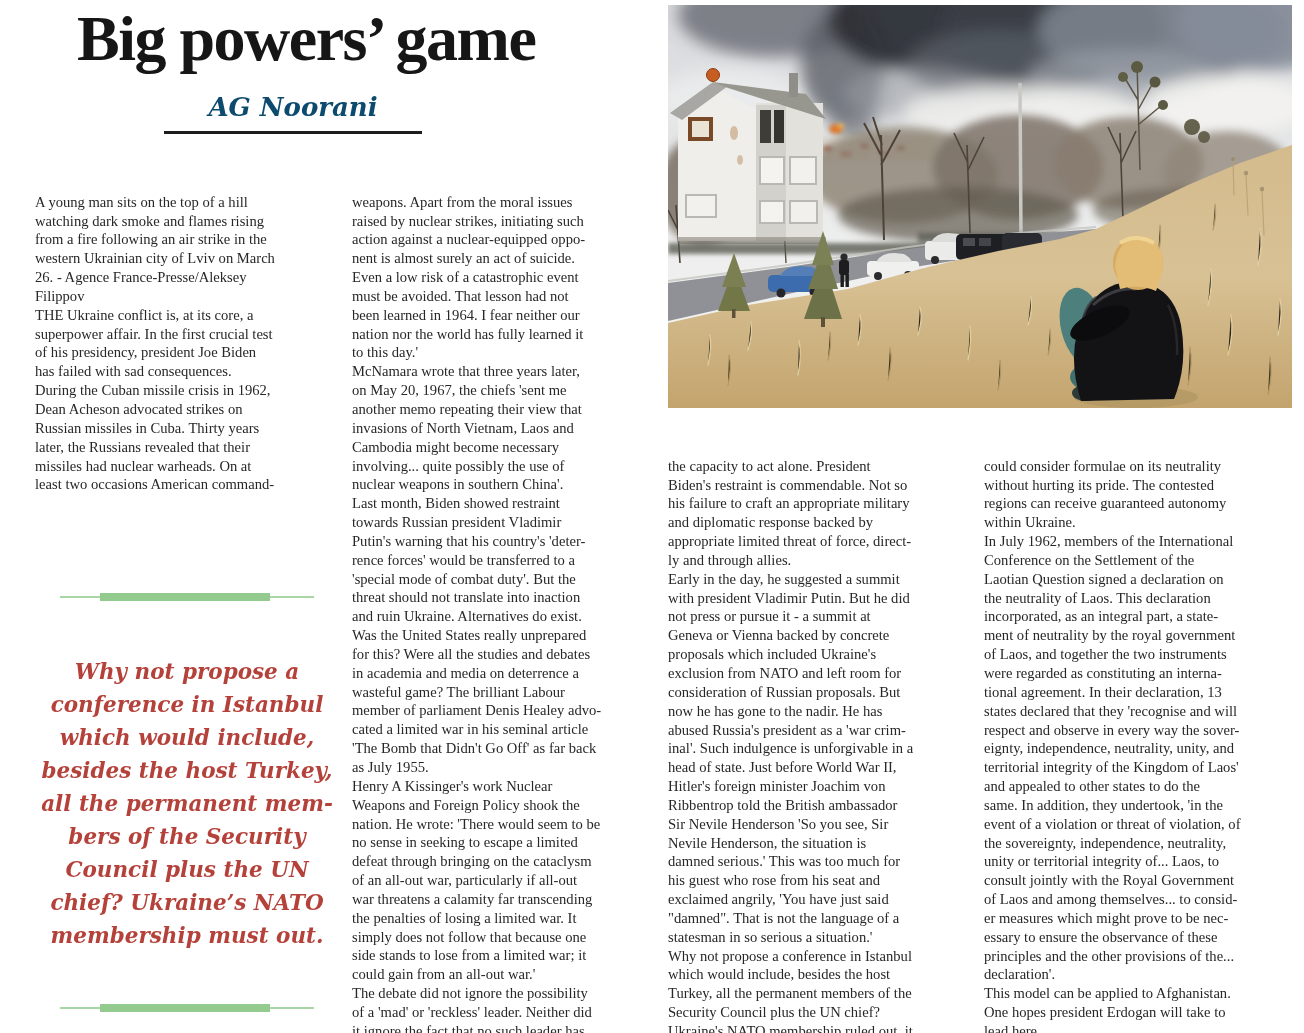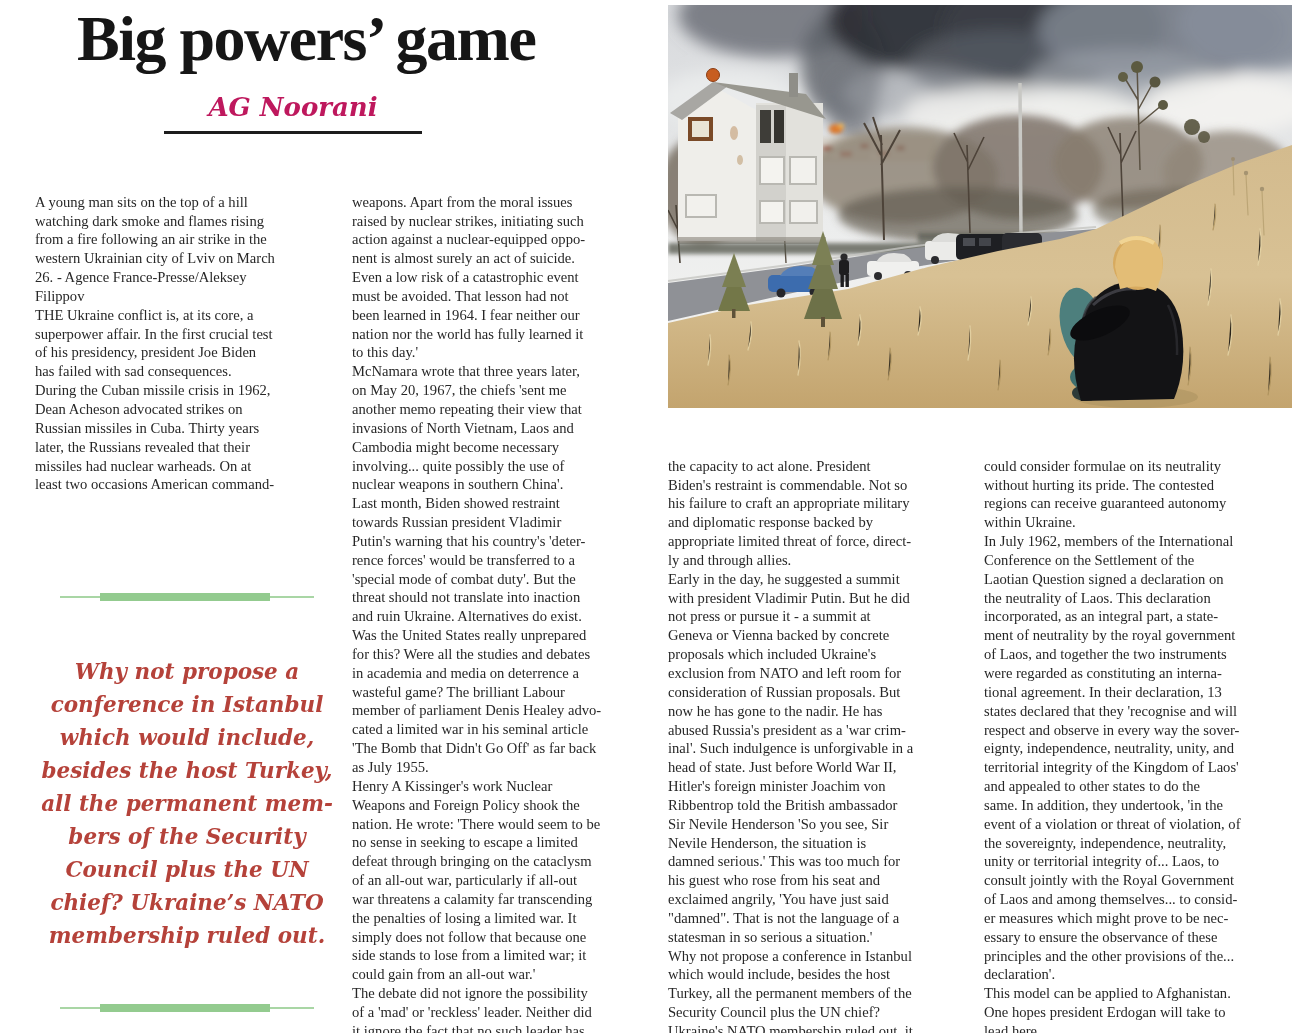--- a/index.html
+++ b/index.html
@@ -11,21 +11,21 @@
   }
   .headline {
     position:absolute; left:57px; top:2px;
     font-family:"Liberation Serif", serif;
     font-weight:bold; font-size:64px; letter-spacing:-1.5px;
     color:#161616; white-space:nowrap;margin-left:20px;
   }
   .byline-wrap { position:absolute; left:128px; top:92px; width:330px; text-align:center; }
   .byline {
     font-family:"DejaVu Serif", serif; font-style:italic; font-weight:bold;
-    font-size:26px; color:#be185d;
+    font-size:26px; color:#0c4a6e;
   }
   .byline-rule { width:258px; height:3px; background:#1d1d1d; margin:9px auto 0 auto; }
 
   .col {
     position:absolute;
     font-size:14.6px; line-height:18.85px;
     white-space:pre; color:#272727;
   }
   .col1 { left:35px;  top:155px; width:304px; }
   .col2 { left:352px; top:155px; width:304px; }
@@ -299,21 +299,21 @@
         <span class="thick"></span>
       </div>
       <div class="quote-text">Why not propose a
 conference in Istanbul
 which would include,
 besides the host Turkey,
 all the permanent mem-
 bers of the Security
 Council plus the UN
 chief? Ukraine’s NATO
-membership ruled out.</div>
+membership must out.</div>
       <div class="g-rule">
         <span class="thin"></span>
         <span class="thick"></span>
       </div>
     </div>
     
   </div>
 
   <div class="col col2">
     <div>weapons. Apart from the moral issues

